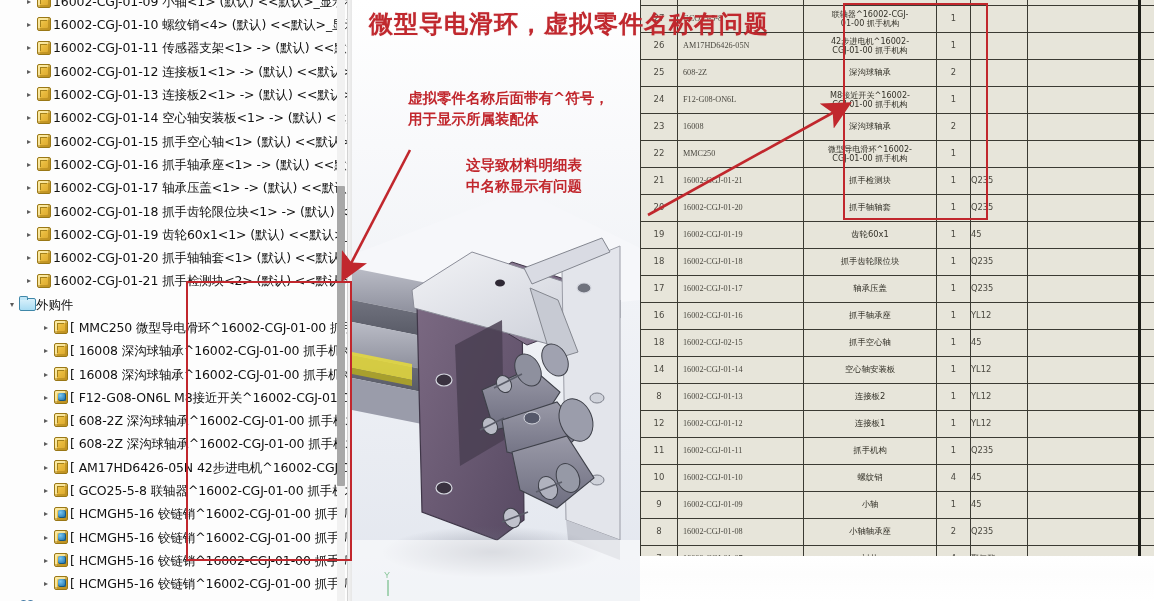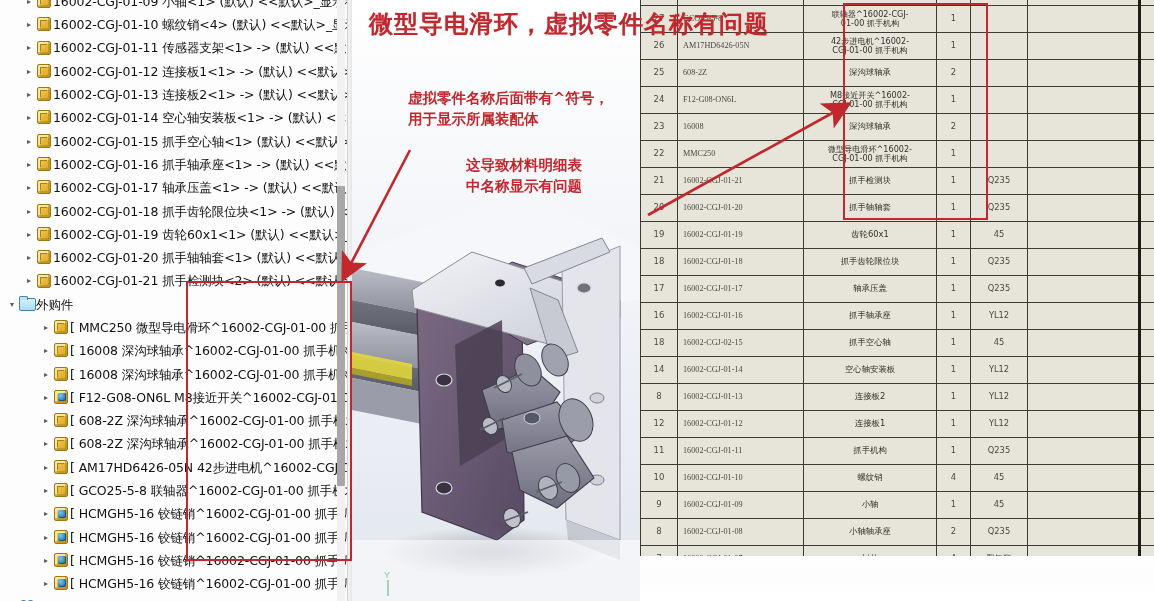--- a/index.html
+++ b/index.html
@@ -123,21 +123,21 @@
     padding:0;
     height:26px;
     vertical-align:middle;
     line-height:1.15;
     overflow:hidden;
   }
   #bom td.c-no{width:36px;text-align:center;font-size:8.5px;color:#4a4840;}
   #bom td.c-code{width:120px;text-align:left;padding-left:5px;font-size:8.2px;color:#4a4840;font-family:Liberation Serif, serif;}
   #bom td.c-name{width:128px;text-align:center;font-size:8.4px;color:#333128;padding:0 2px;}
   #bom td.c-qty{width:33px;text-align:center;color:#4a4840;}
-  #bom td.c-mat{width:56px;text-align:center;color:#4a4840;}
+  #bom td.c-mat{width:56px;color:#4a4840;}
   #bom td.c-note{width:128px;}
   #bom tr.two td.c-name{font-size:8.1px;}
   #bom-right-edge{
     position:absolute;left:498px;top:-22px;width:3px;height:580px;background:#1d1d18;
   }
   #paper-bottom{
     position:absolute;left:0;top:556px;width:514px;height:45px;
     background:linear-gradient(180deg,#ffffff 0%,#fdfdfd 40%,#ffffff 100%);
   }
   #paper-shadow-l{

